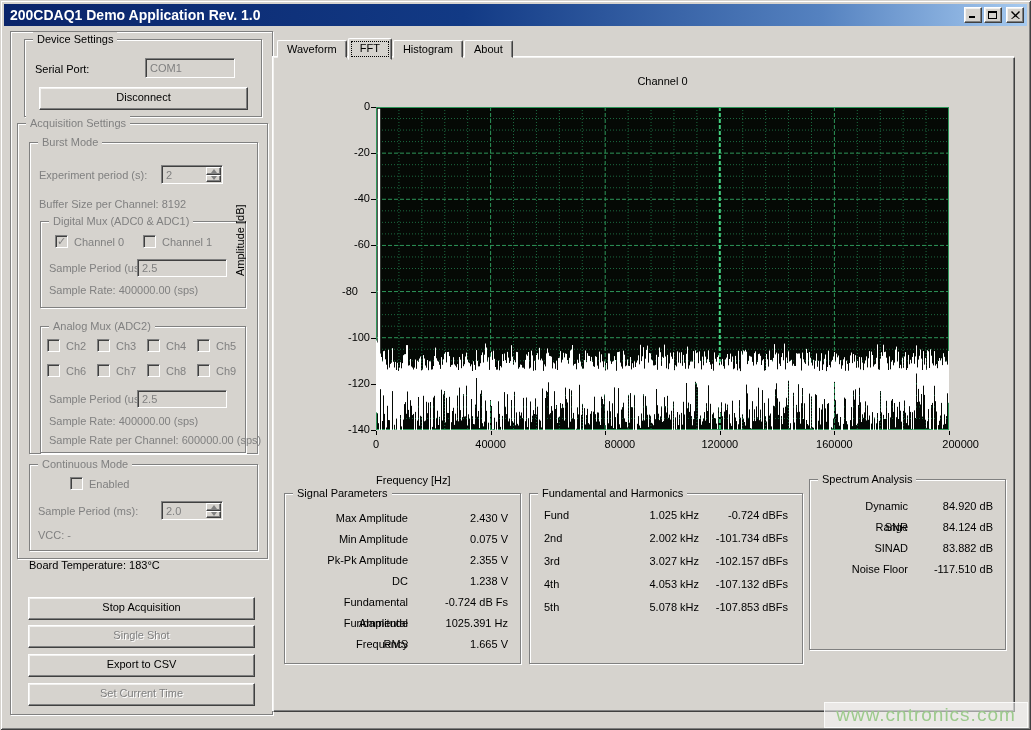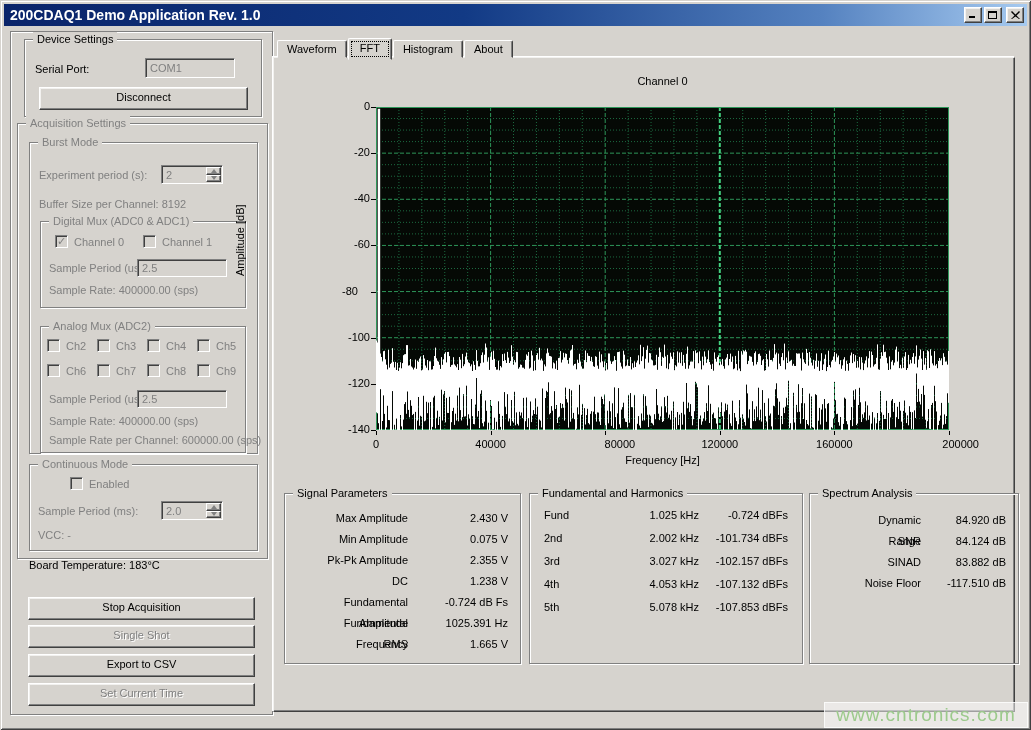--- a/index.html
+++ b/index.html
@@ -60,21 +60,21 @@
      padding:0 9px;line-height:16px;margin-right:1px;position:relative;}
   .tab.active{height:20px;line-height:18px;z-index:6;margin-bottom:-2px;padding:0 11px;
      border-color:#fff #404040 #d6d3ce #fff;}
   .tab.active .focusbox{position:absolute;inset:2px 2px 2px 2px;border:1px dotted #000;}
   
   .charttitle{position:absolute;left:102px;top:17px;width:573px;text-align:center;}
   .plot{position:absolute;left:102px;top:49px;width:573px;height:323px;background:#050905;}
   .ax{position:absolute;color:#000;}
   .ytick{position:absolute;width:5px;height:1px;background:#000;}
   .xtick{position:absolute;width:1px;height:4px;background:#000;}
-  .xaxis-title{position:absolute;left:102px;top:396px;width:573px;text-align:center;}
+  .xaxis-title{position:absolute;left:102px;top:416px;width:573px;text-align:left;}
   .yaxis-title{position:absolute;left:30px;top:130px;width:16px;height:160px;
      transform:rotate(-90deg);transform-origin:center;white-space:nowrap;text-align:center;line-height:16px;}
   
   .kvrow{display:flex;height:21px;line-height:21px;padding:0 12px;}
   .kvrow .k{flex:1;text-align:right;}
   .kvrow .v{width:100px;text-align:right;}
   .harmrow{display:flex;height:23px;line-height:23px;padding:0 14px;}
   .harmrow .n{flex:0 0 60px;text-align:left;}
   .harmrow .f{flex:0 0 95px;text-align:right;}
   .harmrow .a{flex:1;text-align:right;}
@@ -365,21 +365,21 @@
             <span class="a">-107.132 dBFs</span>
           </div>
         <div class="harmrow">
             <span class="n">5th</span>
             <span class="f">5.078 kHz</span>
             <span class="a">-107.853 dBFs</span>
           </div>
       </div>
     </div>
 
-    <div class="group" style="left:535px;top:435px;width:195px;height:169px;padding-left:13px;">
+    <div class="group" style="left:535px;top:421px;width:195px;height:169px;">
       <span class="gt">Spectrum Analysis</span>
       <div style="padding-top:16px;">
         <div class="specrow">
             <span class="k">Dynamic Range</span>
             <span class="v">84.920 dB</span>
           </div>
         <div class="specrow">
             <span class="k">SNR</span>
             <span class="v">84.124 dB</span>
           </div>

